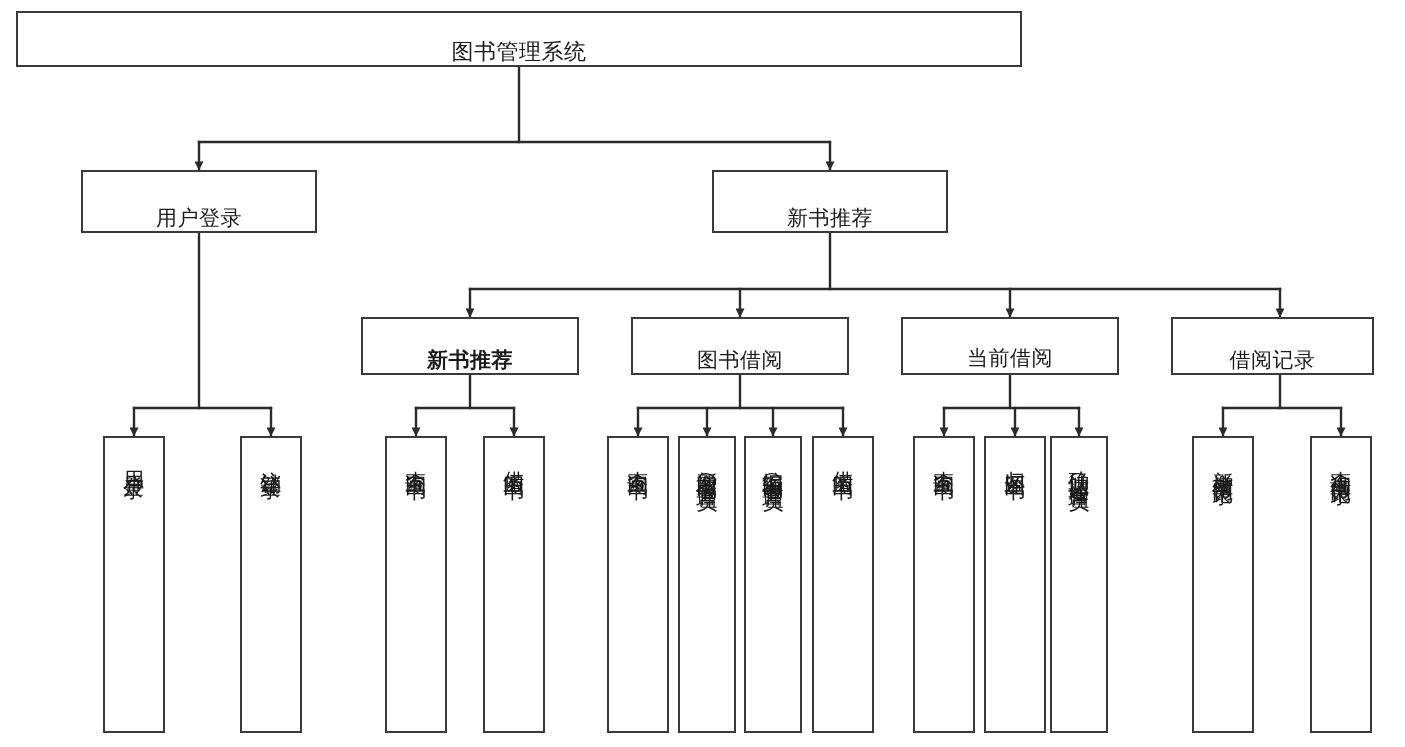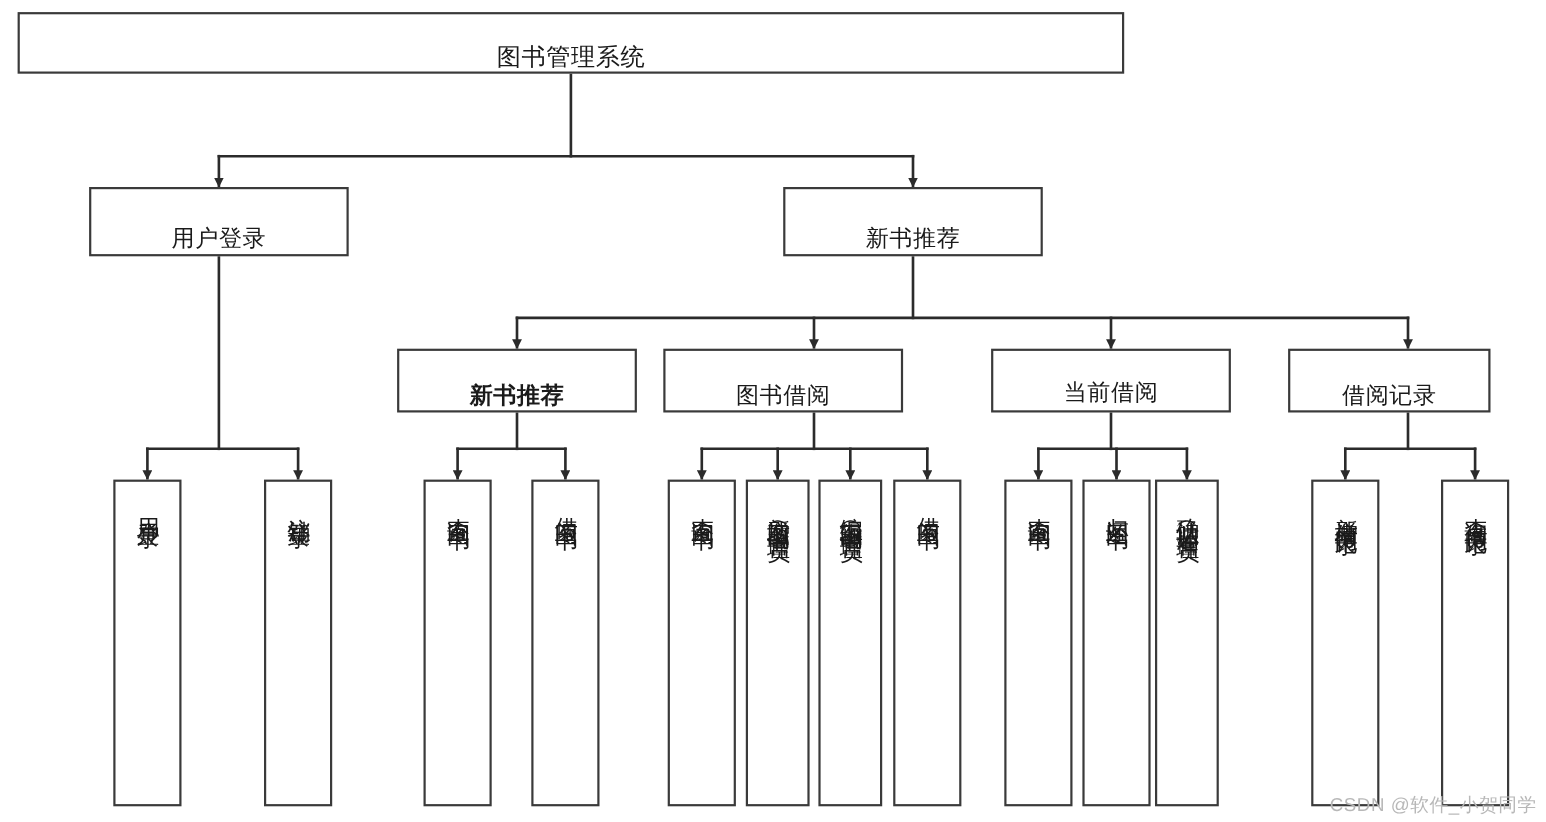--- a/index.html
+++ b/index.html
@@ -127,27 +127,27 @@
       </div>
       <div class="node h" style="left: 81px; top: 170px; width: 236px; height: 63px;">
         <span class="lbl">用户登录</span>
       </div>
       <div class="node h" style="left: 712px; top: 170px; width: 236px; height: 63px;">
         <span class="lbl">新书推荐</span>
       </div>
       <div class="node h" style="left: 361px; top: 317px; width: 218px; height: 58px; font-weight: bold;">
         <span class="lbl">新书推荐</span>
       </div>
-      <div class="node h" style="left: 603px; top: 317px; width: 218px; height: 58px;">
+      <div class="node h" style="left: 631px; top: 317px; width: 218px; height: 58px;">
         <span class="lbl">图书借阅</span>
       </div>
       <div class="node h" style="left: 901px; top: 317px; width: 218px; height: 58px; font-family: Liberation Mono, monospace;">
         <span class="lbl">当前借阅</span>
       </div>
-      <div class="node h" style="left: 1171px; top: 317px; width: 184px; height: 58px;">
+      <div class="node h" style="left: 1171px; top: 317px; width: 203px; height: 58px;">
         <span class="lbl">借阅记录</span>
       </div>
       <div class="node v" style="left: 103px; top: 436px; width: 62px; height: 297px;">
         <span class="lbl">用户登录</span>
       </div>
       <div class="node v" style="left: 240px; top: 436px; width: 62px; height: 297px;">
         <span class="lbl">注销登录</span>
       </div>
       <div class="node v" style="left: 385px; top: 436px; width: 62px; height: 297px;">
         <span class="lbl">查询图书</span>
@@ -177,14 +177,13 @@
         <span class="lbl">确认归还（管理员）</span>
       </div>
       <div class="node v" style="left: 1192px; top: 436px; width: 62px; height: 297px;">
         <span class="lbl">新增借阅记录</span>
       </div>
       <div class="node v" style="left: 1310px; top: 436px; width: 62px; height: 297px;">
         <span class="lbl">查询借阅记录</span>
       </div>
     </div>
 
-  <div id="watermark">CSDN @软件_小贺同学</div>
 </div>
 
 </body></html>

